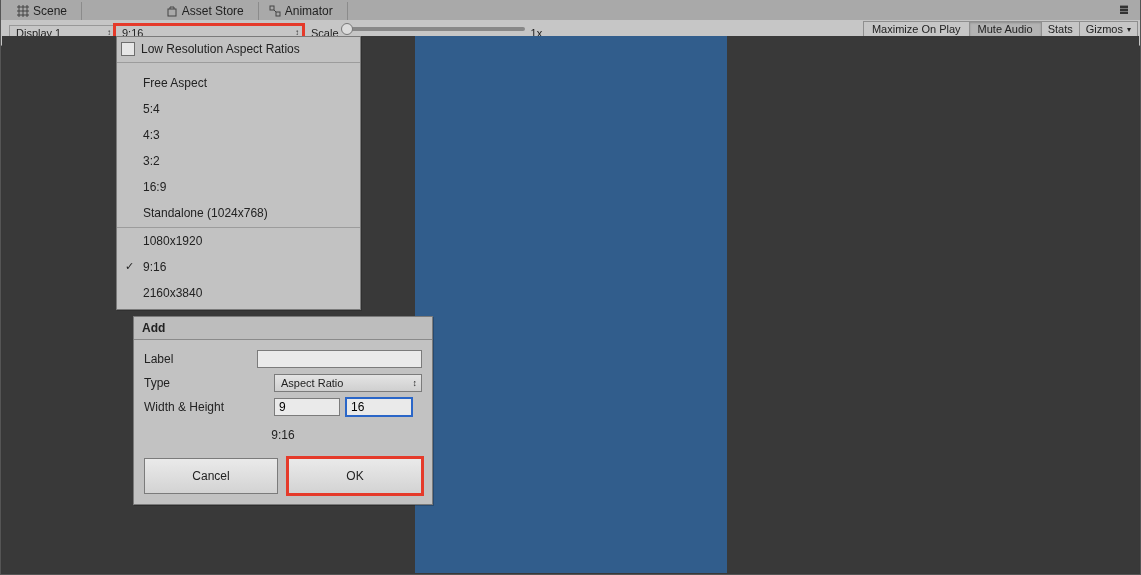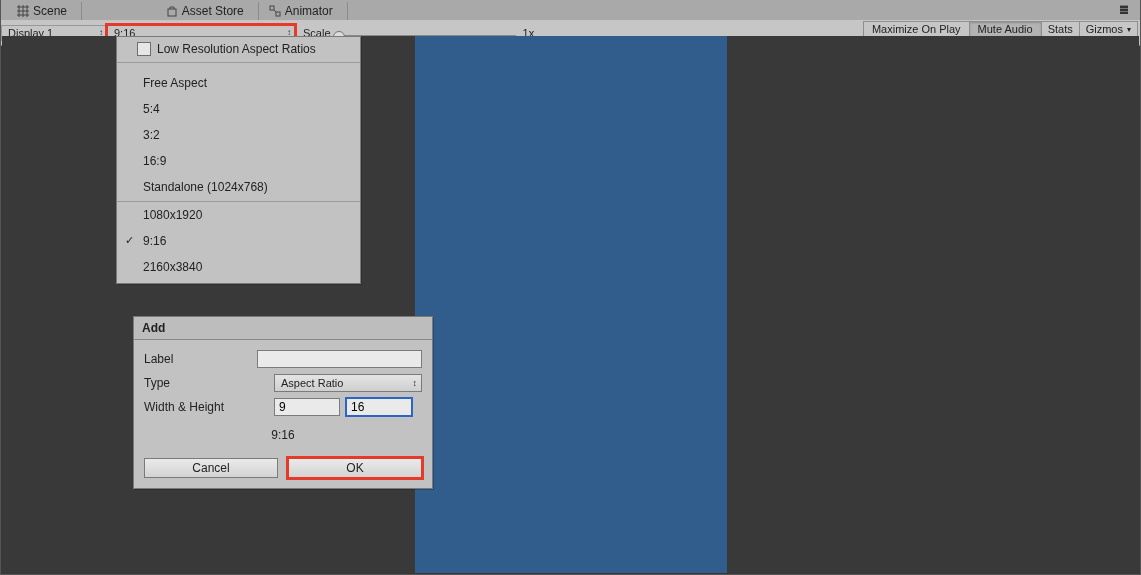--- a/index.html
+++ b/index.html
@@ -7,64 +7,64 @@
 .window { width: 1141px; height: 575px; background: #383838; position: relative; border: 1px solid #555; border-top:none; }
 
 
 .tab-bar { height: 20px; background: #a9a9a9; display: flex; align-items: flex-end; padding-left: 6px; gap: 0; font-size: 12px; color: #222; position: relative; }
 .tab { display:flex; align-items:center; gap:4px; padding: 2px 14px 2px 10px; height: 18px; border-right:1px solid #8b8b8b; }
 .tab.active { background: #c6c6c6; border-top-left-radius: 4px; border-top-right-radius: 4px; border-right:1px solid #888; position:relative; top:18px; box-shadow: inset 0 0 0 1px #d4d4d4; }
 .tab-icon { width:12px; height:12px; display:inline-flex; align-items:center; justify-content:center; }
 .triple-dash { position:absolute; right:4px; top:4px; width:16px; font-size:8px; line-height:3px; color:#333;}
 
 
-.toolbar { height: 26px; background: #c6c6c6; border-bottom: 1px solid #888; display:flex; align-items:center; font-size:11px; color:#222; position:relative; padding-left:0;}
+.toolbar { height: 26px; background: #c6c6c6; border-bottom: 1px solid #888; display:flex; align-items:center; font-size:11px; color:#222; position:relative; padding-left:8px;}
 .dropdown { display:flex; align-items:center; background:#c6c6c6; border:1px solid #989898; height:16px; padding: 0 12px 0 6px; position:relative; margin-right:0; }
 .dropdown::after { content:"\2195"; position:absolute; right:3px; font-size:8px; color:#333; }
 .dropdown.display { width: 106px; }
 .dropdown.aspect { width: 188px; margin-left:0; }
 .hl-red { outline: 3px solid #e53a2a; outline-offset: -1px; }
-.scale-group { display:flex; align-items:flex-end; gap:6px; margin-left:8px; }
+.scale-group { display:flex; align-items:flex-start; gap:6px; margin-left:8px; }
 .slider-track { width: 180px; height:4px; background: linear-gradient(to right,#888,#888); border-radius:2px; position:relative; }
 .slider-thumb { width:12px; height:12px; background:#dcdcdc; border:1px solid #777; border-radius:50%; position:absolute; left:-4px; top:-4px; }
 .toolbar-right { position:absolute; right:2px; top:1px; display:flex; align-items:flex-end; }
 .toolbar-btn { border:1px solid #8f8f8f; background:#c6c6c6; height:16px; padding:0 8px; font-size:11px; display:flex; align-items:center; border-left:none;}
 .toolbar-btn.pressed { background:#b3b3b3; box-shadow: inset 0 1px 2px rgba(0,0,0,.2);}
 .toolbar-btn:first-child { border-left:1px solid #8f8f8f;}
 .toolbar-btn.small { padding:0 6px;}
 .toolbar-btn.gizmos::after { content:"\25BE"; font-size:8px; margin-left:4px;}
 
 
 .viewport { position:absolute; left:1px; right:1px; top:36px; bottom:1px; background:#393939; }
 .game-rect { position:absolute; left:413px; top:0; width:312px; height:100%; background:#315d8c; }
 
 
 .aspect-menu { position:absolute; left:115px; top:36px; width:245px; background:#c2c2c2; border:1px solid #7a7a7a; font-size:12px; color:#222; box-shadow: 1px 1px 0 rgba(0,0,0,.15);}
-.aspect-menu .topopt { display:flex; align-items:flex-start; padding:5px 8px 6px 20px; border-bottom:1px solid #9c9c9c; gap:6px; }
+.aspect-menu .topopt { display:flex; align-items:flex-start; padding:5px 8px 6px 4px; border-bottom:1px solid #9c9c9c; gap:6px; }
 .chk { width:14px; height:14px; border:1px solid #6e6e6e; background:#e6e6e6; display:inline-block;}
 .aspect-menu ul { list-style:none; padding: 4px 0 6px 0; }
 .aspect-menu li { padding: 3px 8px 3px 26px; position:relative;margin-top:6px; }
 .aspect-menu li.sep-before { border-top:1px solid #9c9c9c; margin-top:4px; padding-top:6px; }
 .aspect-menu li .check { position:absolute; left:8px; top:3px; font-size:11px; }
 
 
 .add-dialog { position:absolute; left:132px; top:316px; width:300px; background:#c2c2c2; border:1px solid #7a7a7a; font-size:12px; color:#222; box-shadow: 1px 1px 0 rgba(0,0,0,.2);}
 .dlg-title { background:#bdbdbd; border-bottom:1px solid #8a8a8a; padding:4px 8px; font-weight:bold; }
 .dlg-body { padding: 10px 10px 8px 10px; }
 .dlg-row { display:flex; align-items:center; margin-bottom:6px; }
 .dlg-row label { width: 130px; }
 .field { flex:1; display:flex; gap:6px; }
 .text-input { height:18px; border:1px solid #7b7b7b; background:#eaeaea; padding:0 4px; font-size:12px; }
 .text-input.small { width: 66px; }
 .text-input.sel { border:1px solid #2a66c8; box-shadow: 0 0 0 1px #2a66c8; background:#eaeaea;}
 .type-select { flex:1; height:18px; border:1px solid #7b7b7b; background:linear-gradient(#e4e4e4,#cfcfcf); padding:0 14px 0 6px; position:relative; font-size:11px; display:flex; align-items:center;text-align:right;}
 .type-select::after { content:"\2195"; position:absolute; right:4px; font-size:9px;}
 .dlg-center { text-align:center; padding: 6px 0 8px 0; }
 .dlg-buttons { display:flex; gap:10px; padding: 0 10px 10px 10px; }
-.dlg-btn { flex:1; height:20px; border:1px solid #7b7b7b; background:linear-gradient(#eaeaea,#d3d3d3); display:flex; align-items:center; justify-content:center; font-size:12px;}
+.dlg-btn { flex:1; height:36px; border:1px solid #7b7b7b; background:linear-gradient(#eaeaea,#d3d3d3); display:flex; align-items:center; justify-content:center; font-size:12px;}
 .dlg-btn.ok.hl { outline:3px solid #e53a2a; outline-offset:-1px;}
 
 svg { display:block; }
 </style>
 </head>
 <body>
 
 <div class="window">
 
   <div class="tab-bar">
@@ -148,20 +148,21 @@
   </div>
 
   <div class="aspect-menu">
     <div class="topopt">
       <span class="chk"></span>
       <span>Low Resolution Aspect Ratios</span>
     </div>
     <ul>
       <li><span>Free Aspect</span></li>
       <li><span>5:4</span></li>
+      <li><span>4:3</span></li>
       <li><span>3:2</span></li>
       <li><span>16:9</span></li>
       <li><span>Standalone (1024x768)</span></li>
       <li class="sep-before"><span>1080x1920</span></li>
       <li><span class="check">✓</span><span>9:16</span></li>
       <li><span>2160x3840</span></li>
     </ul>
   </div>
 
   <div class="add-dialog">

